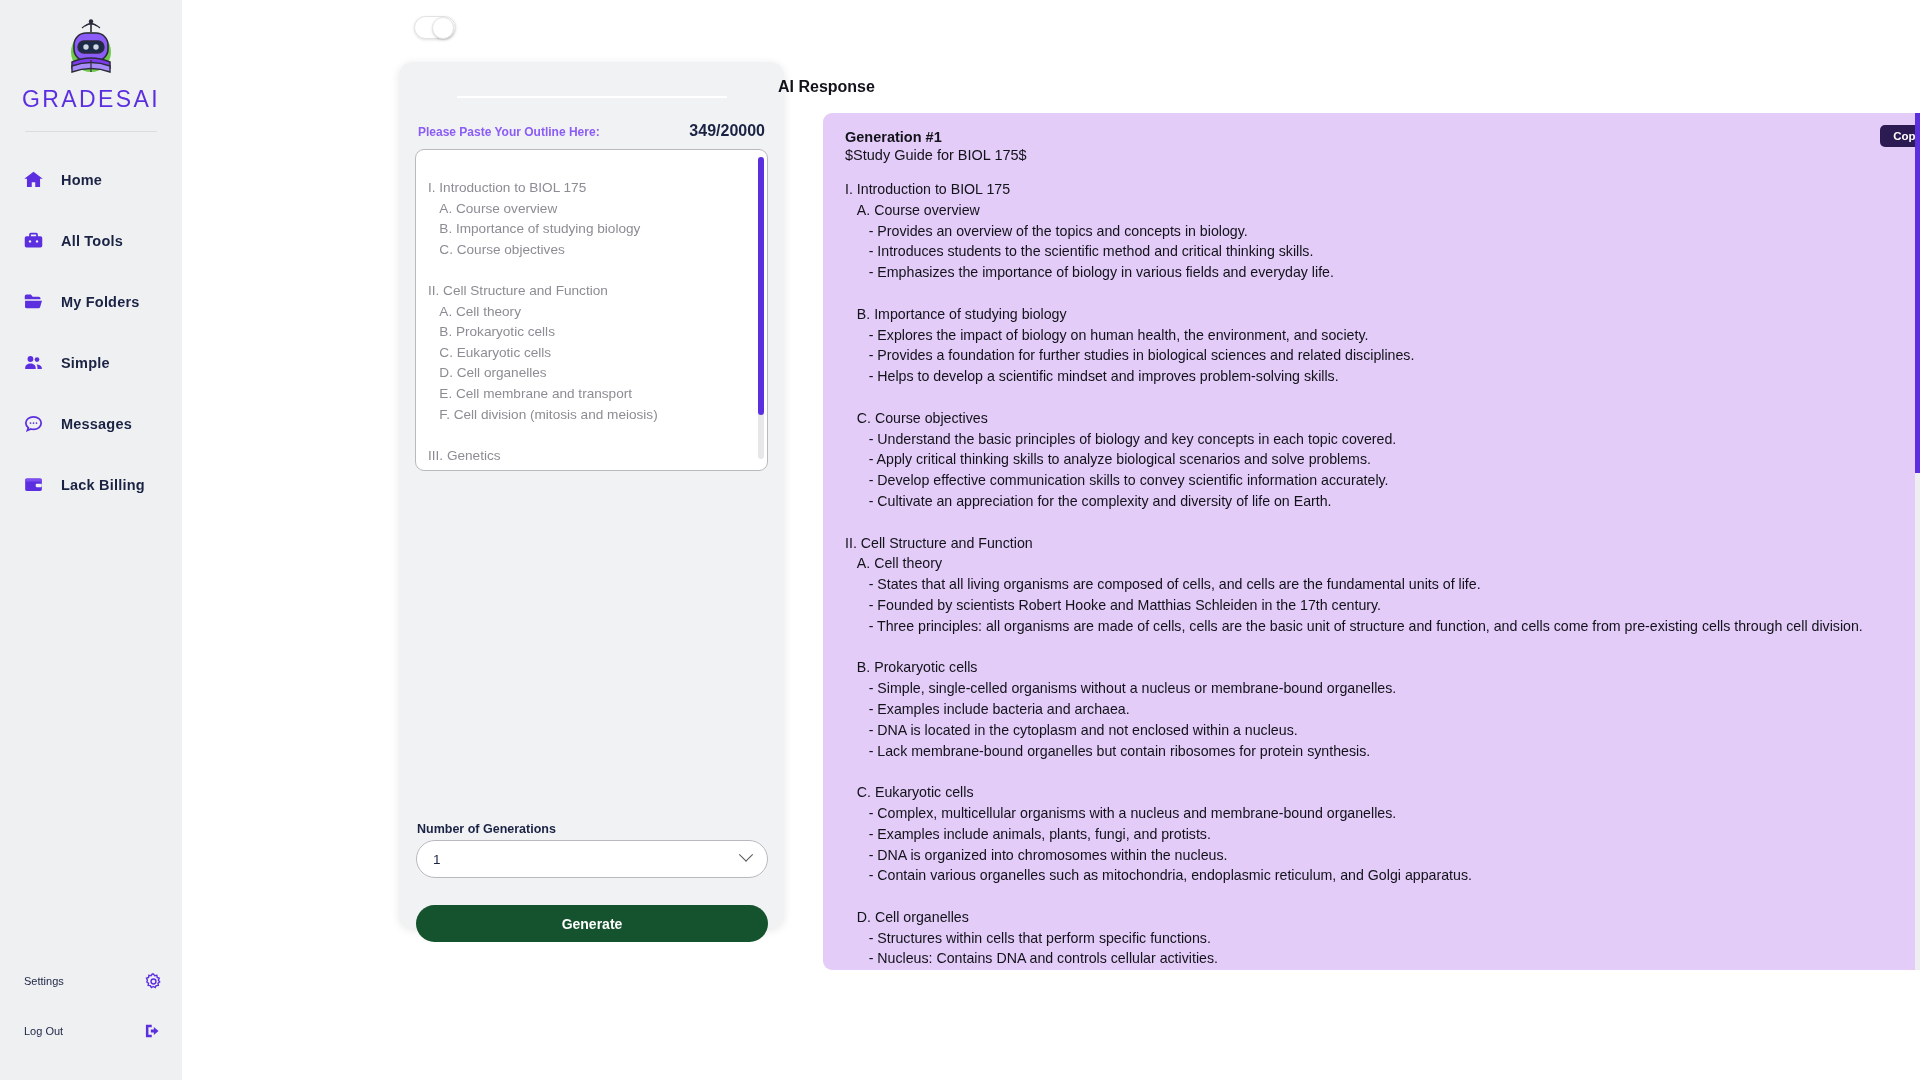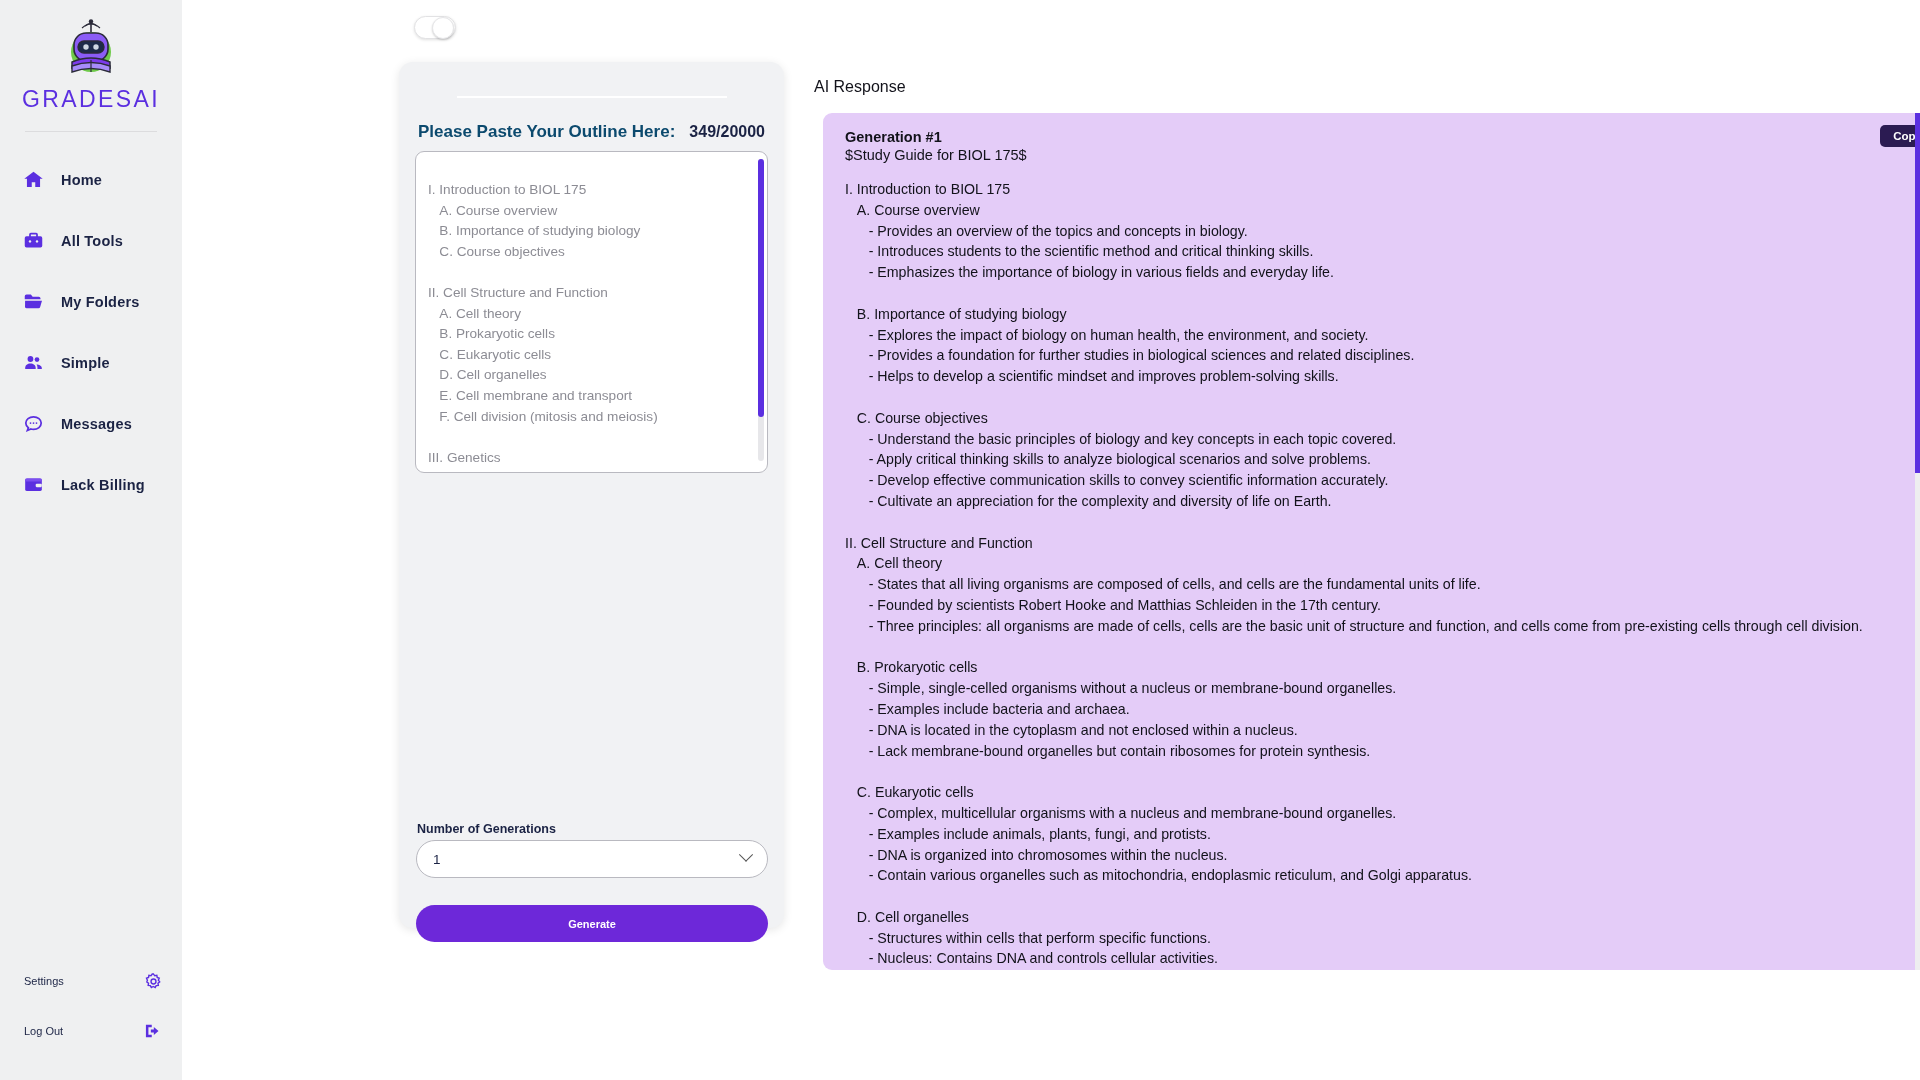--- a/index.html
+++ b/index.html
@@ -72,21 +72,21 @@
   }
   .form-title {
     text-align: center; font-size: 16.5px; font-weight: 700;
     color: #12121a; letter-spacing: .1px; padding-top: 8px;
   }
   .title-rule { margin: 16px auto 0; width: 270px; height: 2px; background: #ffffff; }
   .label-row {
     margin-top: 24px; display: flex; align-items: baseline;
     justify-content: space-between; padding: 0 3px;
   }
-  .field-label { font-size: 17px; font-weight: 700; color: #0c4a6e; }
+  .field-label { font-size: 12px; font-weight: 700; color: #8b5cf6; }
   .counter { font-size: 16px; font-weight: 700; color: #1b2344; }
   .textarea-box {
     margin-top: 9px; height: 322px;
     background: #ffffff; border: 1px solid #b9b9c0; border-radius: 9px;
     position: relative; overflow: hidden;
   }
   .ta-content {
     padding: 28px 22px 10px 12px;
     font-size: 13.6px; line-height: 20.6px; color: #8c8c94;
     white-space: pre-wrap;
@@ -106,30 +106,30 @@
     background: #fff; border: 1px solid #b9b9c0; border-radius: 19px;
     display: flex; align-items: center; padding: 0 16px;
     font-size: 13.5px; color: #1b2344;
     cursor: pointer;
   }
   .select-val { flex: 1; }
   .chev { width: 10px; height: 10px; border-right: 1.6px solid #555; border-bottom: 1.6px solid #555; transform: rotate(45deg) translate(-3px,-3px); }
   .gen-btn {
     position: absolute; left: 17px; top: 843px;
     width: 352px; height: 37px; border-radius: 19px;
-    background: #6d28d9; color: #fff;
+    background: #14532d; color: #fff;
     display: flex; align-items: center; justify-content: center;
-    font-size: 11px; font-weight: 700; cursor: pointer; border: none;
+    font-size: 14px; font-weight: 700; cursor: pointer; border: none;
     font-family: "Liberation Sans", sans-serif;
   }
 
   
   .resp-title {
-    position: absolute; left: 632px; top: 78px;
-    font-size: 16px; font-weight: 400; color: #12121a;
+    position: absolute; left: 596px; top: 78px;
+    font-size: 16px; font-weight: 700; color: #12121a;
   }
   .resp-card {
     position: absolute; left: 641px; top: 113px;
     width: 1126px; height: 857px;
     background: #e4ccf8; border-radius: 9px;
     overflow: hidden;
   }
   .resp-inner { padding: 16px 26px 0 22px; position: relative; height: 100%; }
   .gen-hd { font-size: 14.5px; font-weight: 700; color: #12121a; }
   .gen-sub { font-size: 14.5px; color: #12121a; margin-top: 2px; }

